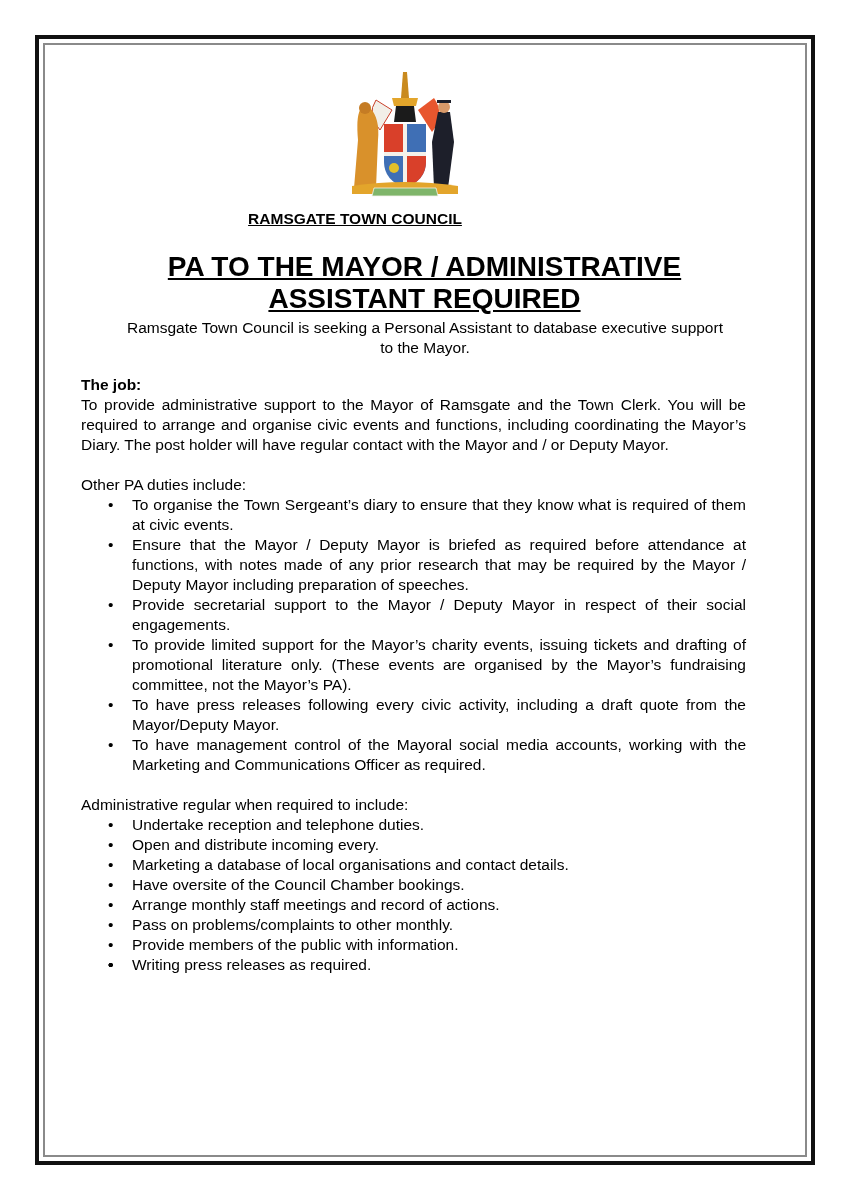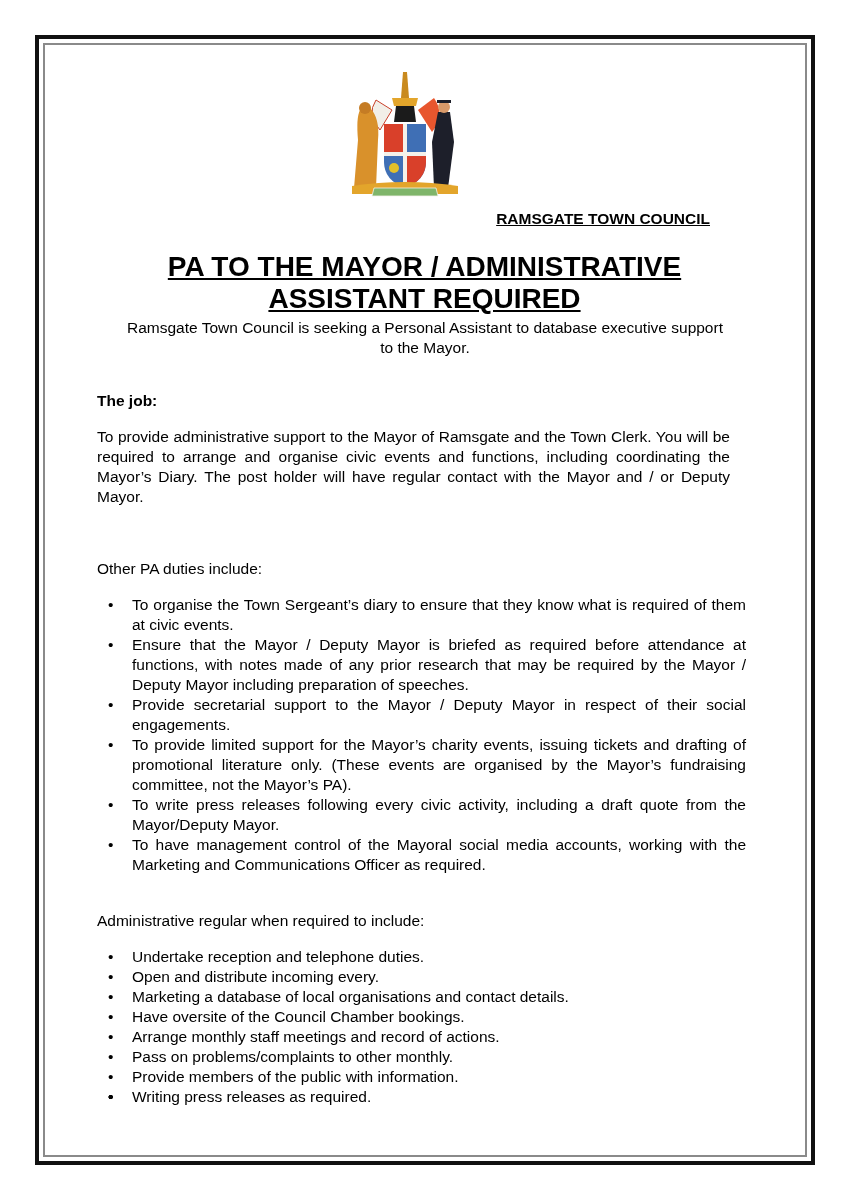--- a/index.html
+++ b/index.html
@@ -3,28 +3,28 @@
 <meta charset="utf-8">
 <style>
   html, body { margin: 0; padding: 0; background: #ffffff; }
   body { width: 849px; height: 1200px; position: relative; overflow: hidden;
          font-family: "Liberation Sans", sans-serif; color: #000; }
   .frame-outer { position: absolute; left: 35px; top: 35px; width: 780px; height: 1130px;
                  border: 4px solid #111; box-sizing: border-box; }
   .frame-inner { position: absolute; left: 4px; top: 4px; right: 4px; bottom: 4px;
                  border: 2px solid #8a8a8a; }
   .crest { position: absolute; left: 346px; top: 70px; width: 118px; height: 128px; }
-  .org { position: absolute; left: 0; width: 710px; top: 210px; text-align: right;
+  .org { position: absolute; left: 0; width: 710px; top: 210px; text-align: center;
          font-weight: bold; font-size: 15.5px; text-decoration: underline; }
   .title { position: absolute; left: 0; width: 849px; top: 243px; text-align: center;
            font-weight: bold; font-size: 28px; line-height: 32px; text-decoration: underline; margin-top: 8px; }
   .intro { position: absolute; left: 120px; width: 610px; top: 318px; text-align: center;
            font-size: 15.5px; line-height: 20px; }
   .body { position: absolute; left: 81px; width: 665px; top: 375px; font-size: 15.5px; line-height: 20px; }
-  .body p { margin: 16px; text-align: justify; }
+  .body p { margin: 0; text-align: justify; }
   .h-job { font-weight: bold; }
   .spacer { height: 20px; }
   ul { margin: 0; padding: 0; list-style: none; }
   li { position: relative; padding-left: 51px; text-align: justify; }
   li .bullet { position: absolute; left: 27px; top: 0; }
 </style>
 </head>
 <body>
 
 <div class="frame-outer">
@@ -72,21 +72,21 @@
   <p class="h-job">The job:</p>
   <p>To provide administrative support to the Mayor of Ramsgate and the Town Clerk.  You will be required to arrange and organise civic events and functions, including coordinating the Mayor’s Diary.  The post holder will have regular contact with the Mayor and / or Deputy Mayor.</p>
   <div class="spacer"></div>
 
   <p>Other PA duties include:</p>
   <ul>
     <li><span class="bullet">•</span><span>To organise the Town Sergeant’s diary to ensure that they know what is required of them at civic events.</span></li>
     <li><span class="bullet">•</span><span>Ensure that the Mayor / Deputy Mayor is briefed as required before attendance at functions, with notes made of any prior research that may be required by the Mayor / Deputy Mayor including preparation of speeches.</span></li>
     <li><span class="bullet">•</span><span>Provide secretarial support to the Mayor / Deputy Mayor in respect of their social engagements.</span></li>
     <li><span class="bullet">•</span><span>To provide limited support for the Mayor’s charity events, issuing tickets and drafting of promotional literature only. (These events are organised by the Mayor’s fundraising committee, not the Mayor’s PA).</span></li>
-    <li><span class="bullet">•</span><span>To write press releases following every civic activity, including a draft quote from the Mayor/Deputy Mayor.</span></li>
+    <li><span class="bullet">•</span><span>To have press releases following every civic activity, including a draft quote from the Mayor/Deputy Mayor.</span></li>
     <li><span class="bullet">•</span><span>To have management control of the Mayoral social media accounts, working with the Marketing and Communications Officer as required.</span></li>
   </ul>
   <div class="spacer"></div>
 
   <p>Administrative regular when required to include:</p>
   <ul>
     <li><span class="bullet">•</span><span>Undertake reception and telephone duties.</span></li>
     <li><span class="bullet">•</span><span>Open and distribute incoming every.</span></li>
     <li><span class="bullet">•</span><span>Marketing a database of local organisations and contact details.</span></li>
     <li><span class="bullet">•</span><span>Have oversite of the Council Chamber bookings.</span></li>

